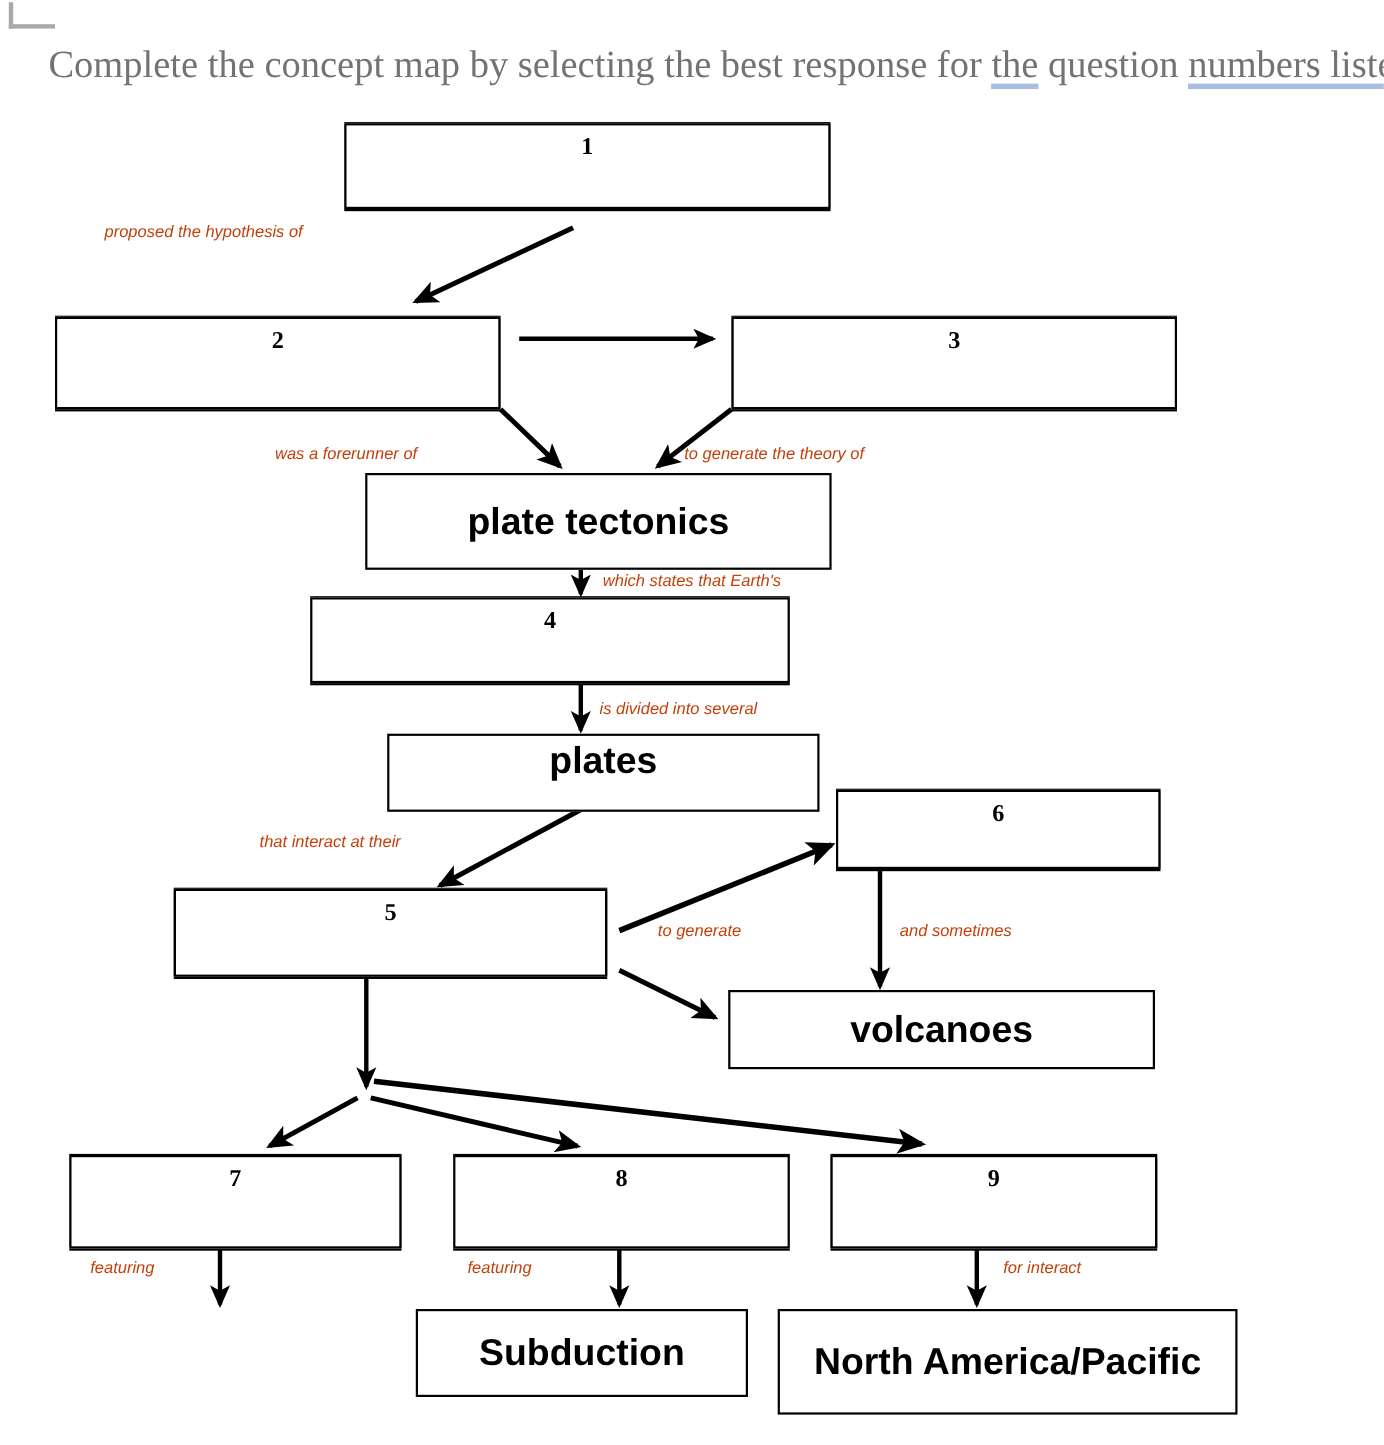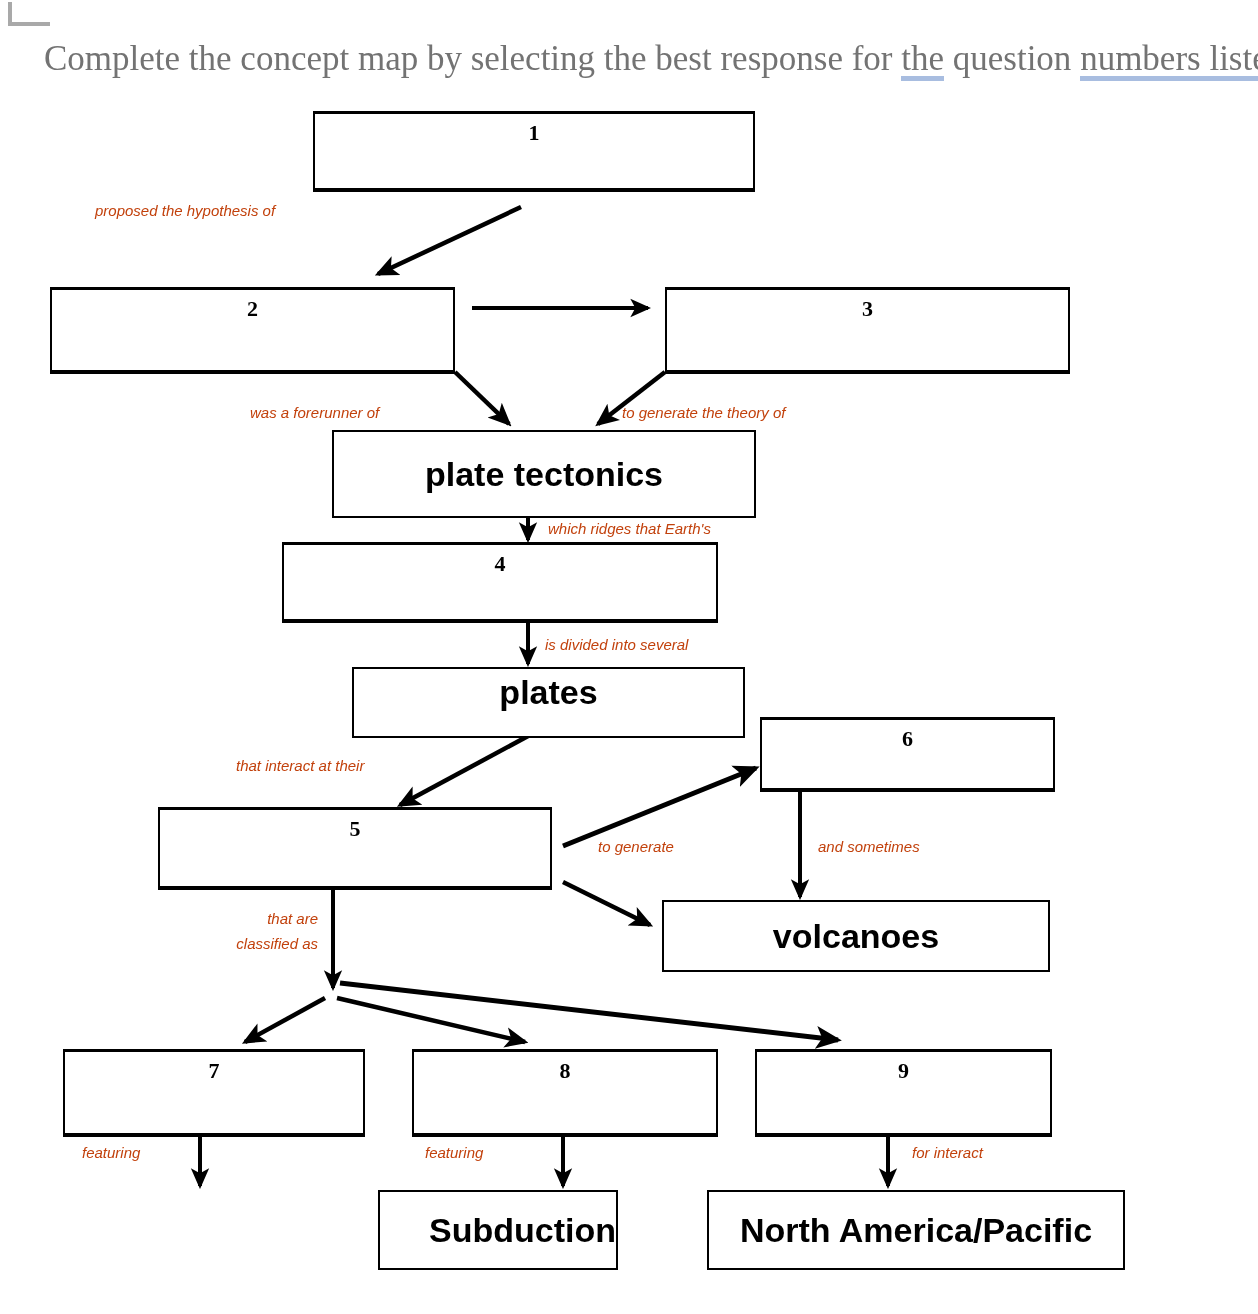--- a/index.html
+++ b/index.html
@@ -220,47 +220,45 @@
 
   <div class="node num heavy" style="left:412px; top:1050px; width:306px; height:85px;">
     <span class="node-label">8</span>
   </div>
 
   <div class="node num heavy" style="left:755px; top:1050px; width:297px; height:85px;">
     <span class="node-label">9</span>
   </div>
 
 
-  <div class="node term" style="left:378px; top:1190px; width:240px; height:80px;justify-content:flex-end;">
+  <div class="node term" style="left:378px; top:1190px; width:302px; height:80px;">
     <span class="node-label">Subduction</span>
   </div>
 
-  <div class="node term" style="left:707px; top:1190px; width:418px; height:80px;">
+  <div class="node term" style="left:707px; top:1190px; width:418px; height:96px;">
     <span class="node-label">North America/Pacific</span>
   </div>
 
   <div class="edge-label" style="left:95px; top:198px;">proposed the hypothesis of</div>
 
 
   <div class="edge-label" style="left:238px; top:400px;margin-left:12px;">was a forerunner of</div>
 
   <div class="edge-label" style="left:622px; top:400px;">to generate the theory of</div>
 
-  <div class="edge-label" style="left:548px; top:516px;">which ridges that Earth's</div>
+  <div class="edge-label" style="left:548px; top:516px;">which states that Earth's</div>
 
   <div class="edge-label" style="left:545px; top:632px;">is divided into several</div>
 
   <div class="edge-label" style="left:236px; top:753px;">that interact at their</div>
 
   <div class="edge-label" style="left:598px; top:834px;">to generate</div>
 
   <div class="edge-label" style="left:818px; top:834px;">and sometimes</div>
 
-  <div class="edge-label right" style="left:166px; top:906px; width:152px;">that are
-classified as</div>
 
   <div class="edge-label" style="left:82px; top:1140px;">featuring</div>
 
   <div class="edge-label" style="left:425px; top:1140px;">featuring</div>
 
   <div class="edge-label" style="left:912px; top:1140px;">for interact</div>
 
 </div>
 
 </body></html>

